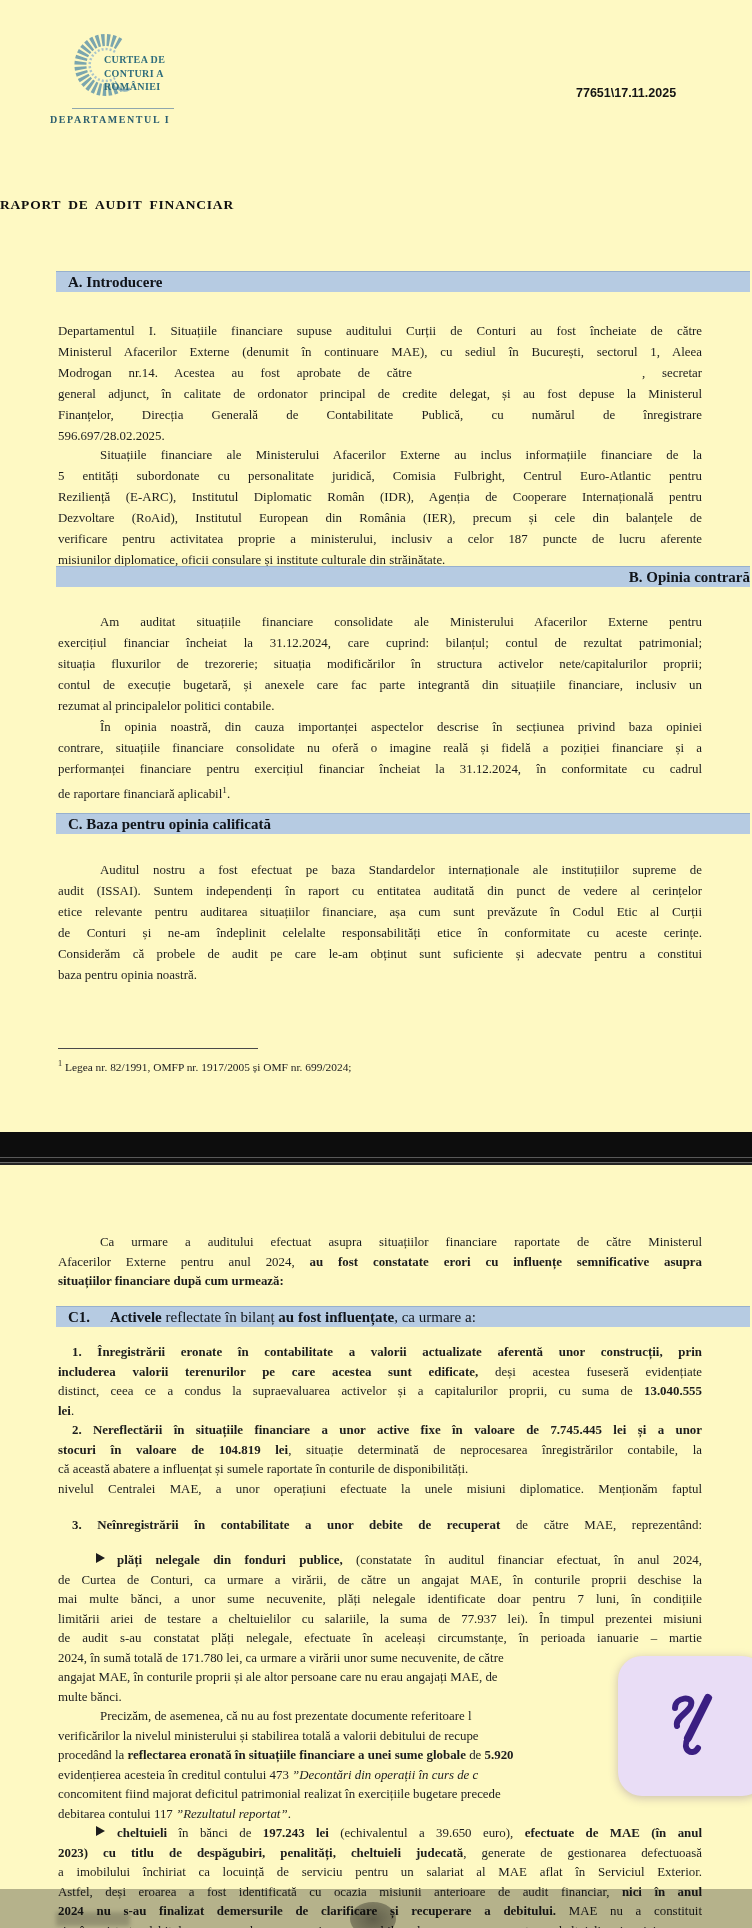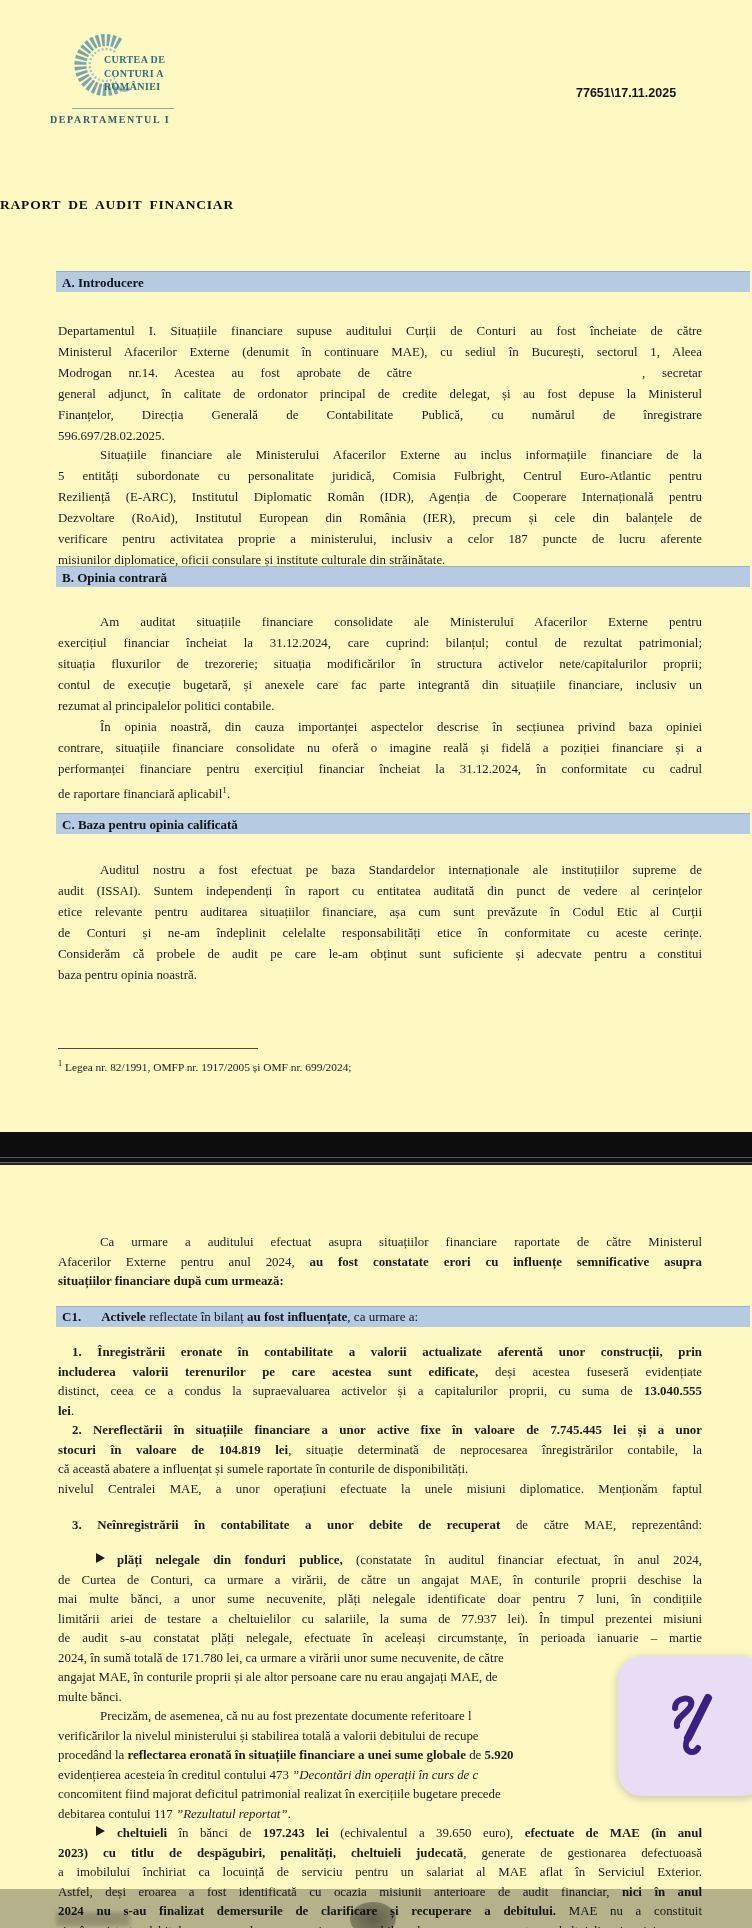--- a/index.html
+++ b/index.html
@@ -26,24 +26,24 @@
   }
   .title{
     position:absolute; left:0; top:197px; width:100%;
     text-align:left; font-size:13.5px; font-weight:bold;
     letter-spacing:.8px; word-spacing:3px; color:#101010;
   }
   
   .secbar{
     position:absolute; left:56px; right:2px; height:21px;
     background:#b6cbe2; border-top:1px solid #97b0cd;
-    font-size:13px; font-weight:bold; color:#10141a;
-    line-height:21px; padding-left:6px; box-sizing:border-box;
-  }
-  .barA{top:271px;} .barB{top:566px;} .barC{top:813px;} .barC1{top:1306px; font-weight:normal;}
+    font-size:15px; font-weight:bold; color:#10141a;
+    line-height:21px; padding-left:12px; box-sizing:border-box;
+  }
+  .barA{top:271px;} .barB{top:566px;text-align:right;} .barC{top:813px;} .barC1{top:1306px; font-weight:normal;}
   .barC1 .ln{line-height:20px;}
   
   .para{position:absolute; left:58px; width:644px; font-size:12.9px; color:#1d1d1d;}
   .ln{text-align:justify; text-align-last:justify; white-space:normal;}
   .ln.nl{text-align-last:left;}
   .p1 .ln{line-height:21px;}
   .p2 .ln{line-height:19.5px;}
   .b{font-weight:bold;} .i{font-style:italic;} .r{font-weight:normal;}
   .sup{vertical-align:super; font-size:.72em;}
   .sp{display:inline-block; height:1px;}

